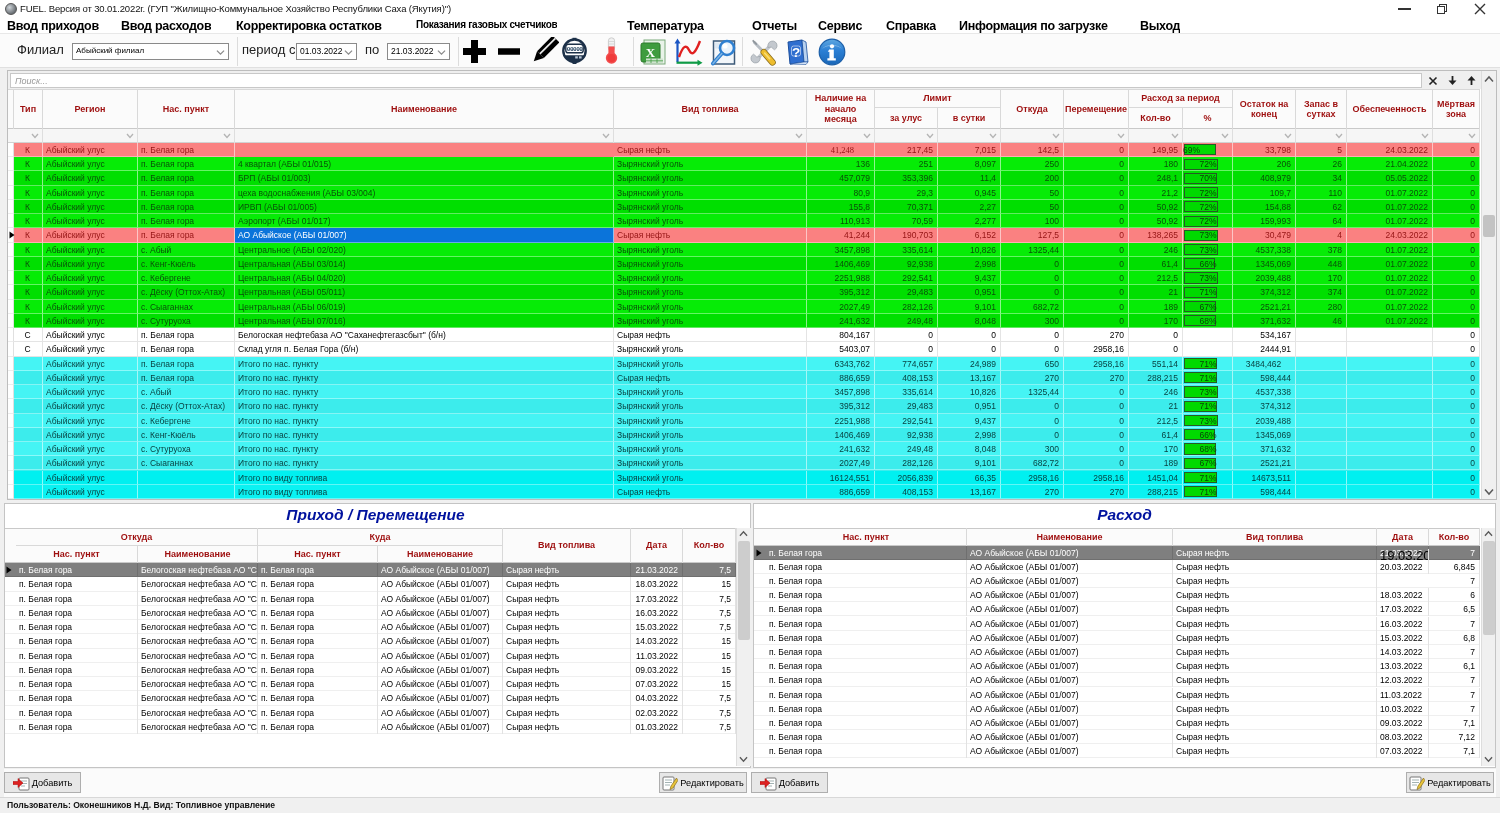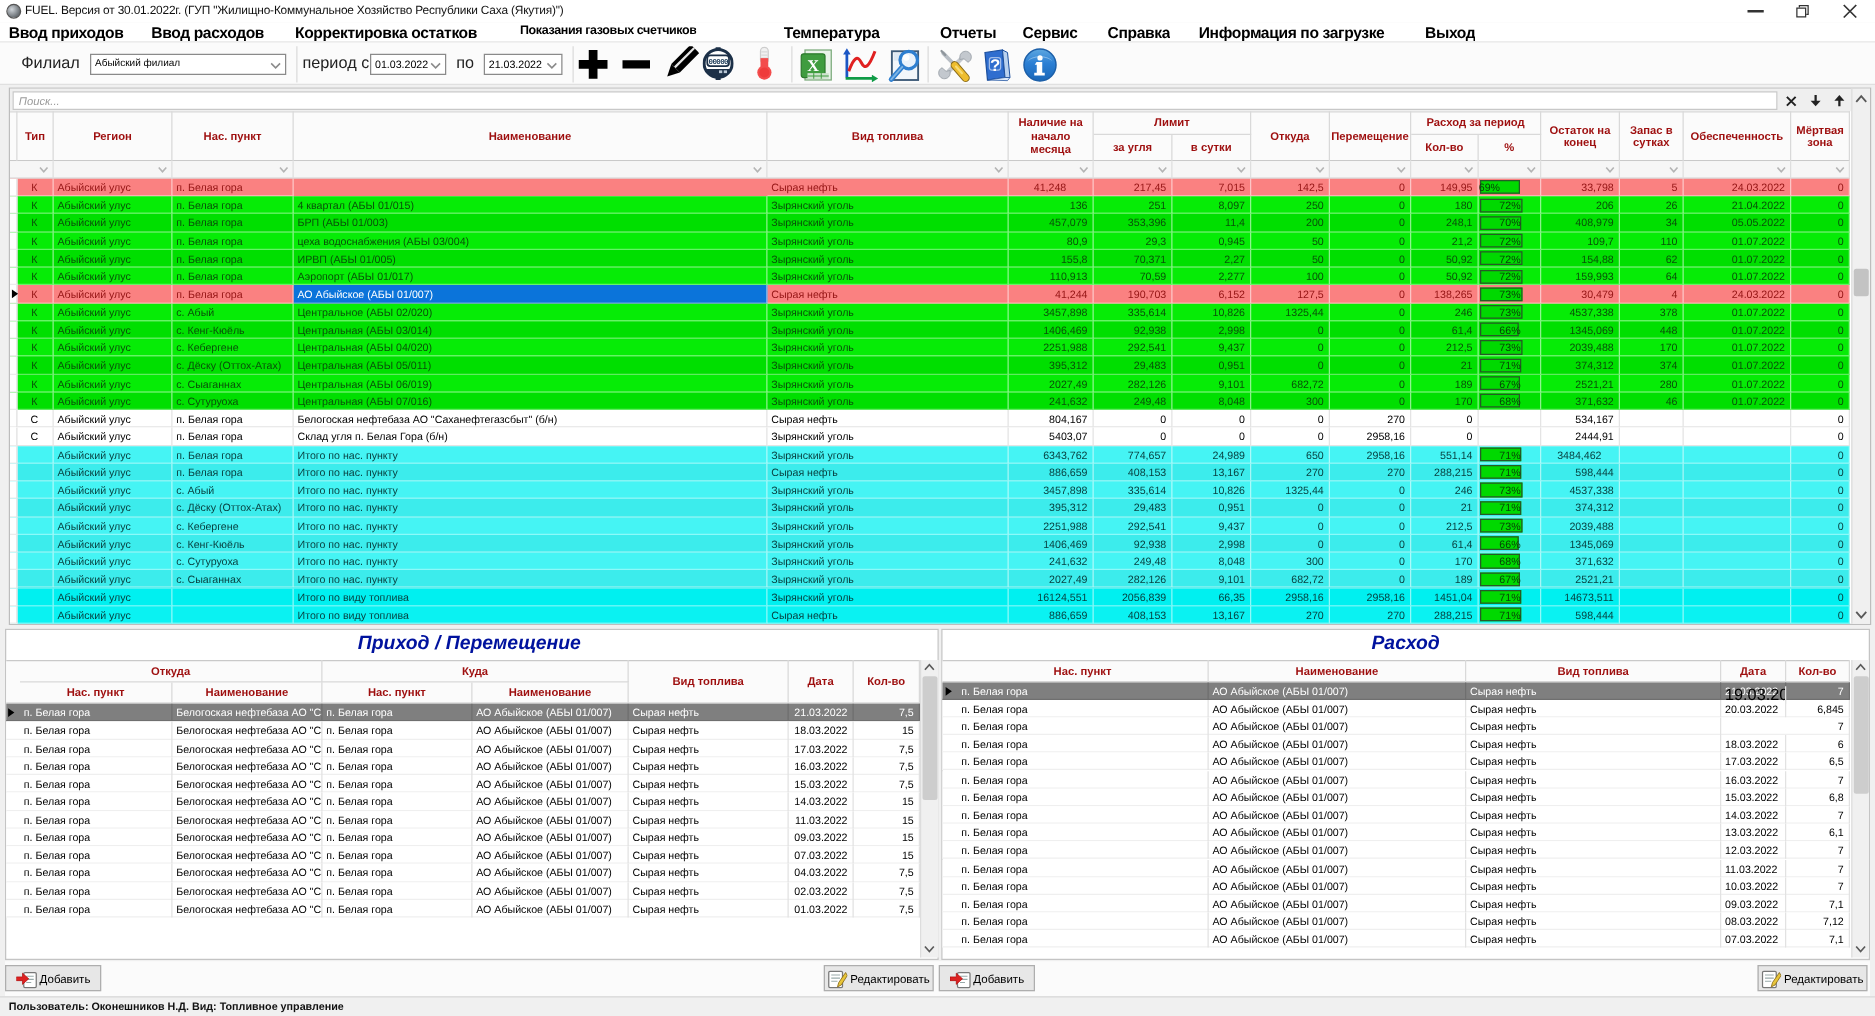--- a/index.html
+++ b/index.html
@@ -156,21 +156,21 @@
   </svg>
 <div class="ab" style="left:8px;top:89px;width:1472px;height:40px;background:#fbfbfb;border-top:1px solid #d8d8d8;border-bottom:1px solid #c9c9c9;"></div>
 <div class="hc" style="left:8px;top:89px;width:6px;height:40px;line-height:10.5px;"></div>
 <div class="hc" style="left:14px;top:89px;width:29px;height:40px;line-height:10.5px;">Тип</div>
 <div class="hc" style="left:43px;top:89px;width:95px;height:40px;line-height:10.5px;">Регион</div>
 <div class="hc" style="left:138px;top:89px;width:97px;height:40px;line-height:10.5px;">Нас. пункт</div>
 <div class="hc" style="left:235px;top:89px;width:379px;height:40px;line-height:10.5px;">Наименование</div>
 <div class="hc" style="left:614px;top:89px;width:193px;height:40px;line-height:10.5px;">Вид топлива</div>
 <div class="hc" style="left:807px;top:89px;width:68px;height:40px;line-height:10.5px;">Наличие на<br>начало<br>месяца</div>
 <div class="hc" style="left:875px;top:89px;width:126px;height:19px;line-height:10.5px;">Лимит</div>
-<div class="hc" style="left:875px;top:108px;width:63px;height:21px;line-height:10.5px;">за угля</div>
+<div class="hc" style="left:875px;top:108px;width:63px;height:21px;line-height:10.5px;">за улус</div>
 <div class="hc" style="left:938px;top:108px;width:63px;height:21px;line-height:10.5px;">в сутки</div>
 <div class="hc" style="left:1001px;top:89px;width:63px;height:40px;line-height:10.5px;">Откуда</div>
 <div class="hc" style="left:1064px;top:89px;width:65px;height:40px;line-height:10.5px;">Перемещение</div>
 <div class="hc" style="left:1129px;top:89px;width:104px;height:19px;line-height:10.5px;">Расход за период</div>
 <div class="hc" style="left:1129px;top:108px;width:54px;height:21px;line-height:10.5px;">Кол-во</div>
 <div class="hc" style="left:1183px;top:108px;width:50px;height:21px;line-height:10.5px;">%</div>
 <div class="hc" style="left:1233px;top:89px;width:63px;height:40px;line-height:10.5px;">Остаток на конец</div>
 <div class="hc" style="left:1296px;top:89px;width:51px;height:40px;line-height:10.5px;">Запас в сутках</div>
 <div class="hc" style="left:1347px;top:89px;width:86px;height:40px;line-height:10.5px;">Обеспеченность</div>
 <div class="hc" style="left:1433px;top:89px;width:47px;height:40px;line-height:10.5px;">Мёртвая зона</div>
@@ -241,21 +241,21 @@
 <svg class="ab" style="left:1467px;top:132px;" width="10" height="8" viewBox="0 0 10 8">
     <path d="M2 2 L5 5.5 L8 2" stroke="#b4b4b4" stroke-width="1.3" fill="none"></path>
   </svg>
 <div class="ab" style="left:8px;top:143.00px;width:1472px;height:14.24px;background:#fa8181;"></div>
 <div class="ab" style="left:8px;top:143.00px;width:6px;height:14.24px;background:#fff;border-right:1px solid #e0e0e0;border-bottom:1px solid #ececec;"></div>
 <div class="cell" style="left:14px;top:143.00px;width:29px;font-size:8.5px;color:#941414;border-right:1px solid rgba(255,255,255,.55);border-bottom:1px solid rgba(255,255,255,.38);padding-left:3px;padding-right:4px;text-align:center;">К</div>
 <div class="cell" style="left:43px;top:143.00px;width:95px;font-size:8.5px;color:#941414;border-right:1px solid rgba(255,255,255,.55);border-bottom:1px solid rgba(255,255,255,.38);padding-left:3px;padding-right:4px;">Абыйский улус</div>
 <div class="cell" style="left:138px;top:143.00px;width:97px;font-size:8.5px;color:#941414;border-right:1px solid rgba(255,255,255,.55);border-bottom:1px solid rgba(255,255,255,.38);padding-left:3px;padding-right:4px;">п. Белая гора</div>
 <div class="cell" style="left:235px;top:143.00px;width:379px;font-size:8.5px;color:#941414;border-right:1px solid rgba(255,255,255,.55);border-bottom:1px solid rgba(255,255,255,.38);padding-left:3px;padding-right:4px;margin-top:27px;">3 квартал (АБЫ 01/001)</div>
 <div class="cell" style="left:614px;top:143.00px;width:193px;font-size:8.5px;color:#941414;border-right:1px solid rgba(255,255,255,.55);border-bottom:1px solid rgba(255,255,255,.38);padding-left:3px;padding-right:4px;">Сырая нефть</div>
-<div class="cell" style="left:807px;top:143.00px;width:68px;font-size:8.5px;color:#941414;border-right:1px solid rgba(255,255,255,.55);border-bottom:1px solid rgba(255,255,255,.38);padding-left:3px;padding-right:4px;text-align:center;">41,248</div>
+<div class="cell" style="left:807px;top:143.00px;width:68px;font-size:8.5px;color:#941414;border-right:1px solid rgba(255,255,255,.55);border-bottom:1px solid rgba(255,255,255,.38);padding-left:3px;padding-right:20px;text-align:right;font-family:Liberation Serif, serif;">41,248</div>
 <div class="cell" style="left:875px;top:143.00px;width:63px;font-size:8.5px;color:#941414;border-right:1px solid rgba(255,255,255,.55);border-bottom:1px solid rgba(255,255,255,.38);padding-left:3px;padding-right:4px;text-align:right;">217,45</div>
 <div class="cell" style="left:938px;top:143.00px;width:63px;font-size:8.5px;color:#941414;border-right:1px solid rgba(255,255,255,.55);border-bottom:1px solid rgba(255,255,255,.38);padding-left:3px;padding-right:4px;text-align:right;">7,015</div>
 <div class="cell" style="left:1001px;top:143.00px;width:63px;font-size:8.5px;color:#941414;border-right:1px solid rgba(255,255,255,.55);border-bottom:1px solid rgba(255,255,255,.38);padding-left:3px;padding-right:4px;text-align:right;">142,5</div>
 <div class="cell" style="left:1064px;top:143.00px;width:65px;font-size:8.5px;color:#941414;border-right:1px solid rgba(255,255,255,.55);border-bottom:1px solid rgba(255,255,255,.38);padding-left:3px;padding-right:4px;text-align:right;">0</div>
 <div class="cell" style="left:1129px;top:143.00px;width:54px;font-size:8.5px;color:#941414;border-right:1px solid rgba(255,255,255,.55);border-bottom:1px solid rgba(255,255,255,.38);padding-left:3px;padding-right:4px;text-align:right;">149,95</div>
 <div class="cell" style="left:1183px;top:143.00px;width:50px;border-right:1px solid rgba(255,255,255,.55);border-bottom:1px solid rgba(255,255,255,.38);"></div>
 <div class="ab" style="left:1184px;top:144.30px;width:32.4px;height:11.2px;background:#00d900;border:1px solid #265a26;"></div>
 <div class="ab" style="left:1183px;top:143.00px;width:50px;height:14.24px;font-size:8.5px;line-height:14.2px;text-align:left;color:#073f07;">69%</div>
 <div class="cell" style="left:1233px;top:143.00px;width:63px;font-size:8.5px;color:#941414;border-right:1px solid rgba(255,255,255,.55);border-bottom:1px solid rgba(255,255,255,.38);padding-left:3px;padding-right:4px;text-align:right;">33,798</div>
 <div class="cell" style="left:1296px;top:143.00px;width:51px;font-size:8.5px;color:#941414;border-right:1px solid rgba(255,255,255,.55);border-bottom:1px solid rgba(255,255,255,.38);padding-left:3px;padding-right:4px;text-align:right;">5</div>

